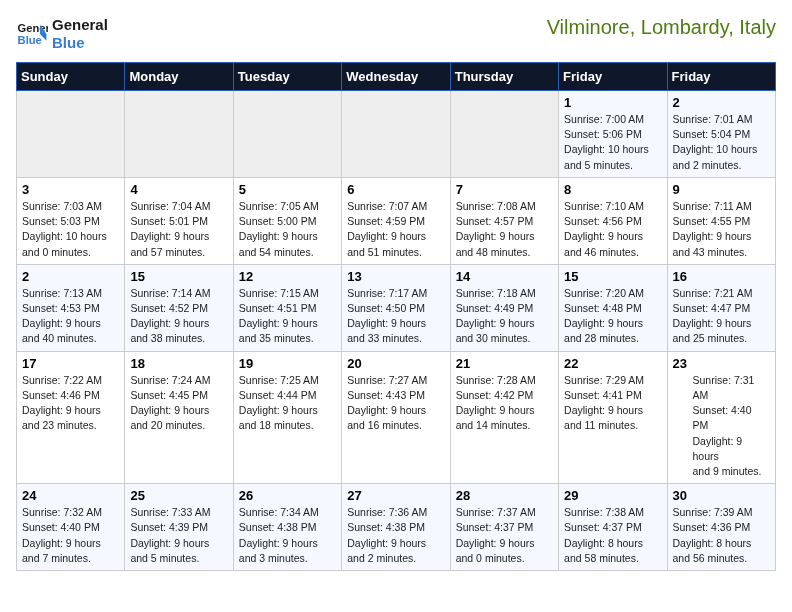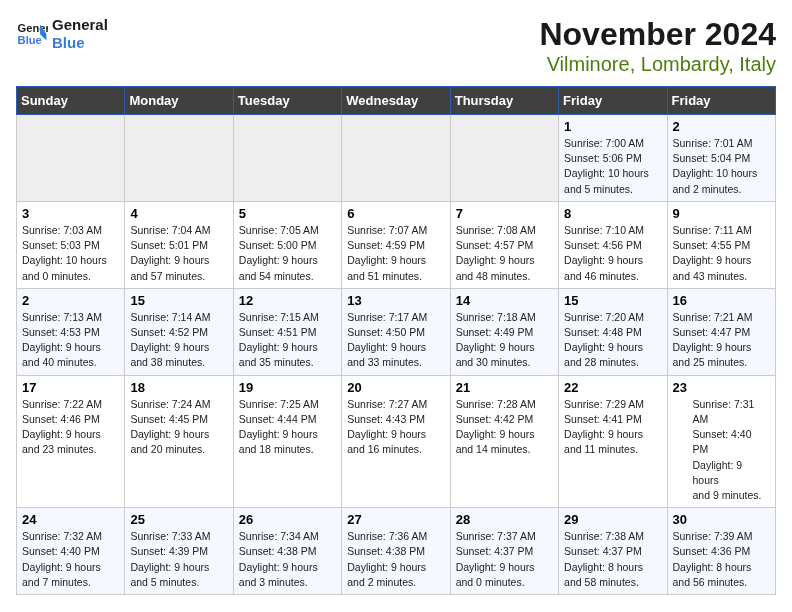--- a/index.html
+++ b/index.html
@@ -36,21 +36,21 @@
     .location-title {
       font-size: 20px;
       color: #4d7c0f;
     }
     .calendar-table {
       width: 100%;
       border-collapse: collapse;
       font-size: 11px;
     }
     .calendar-table thead tr th {
-      background-color: #404040;
+      background-color: #0f172a;
       color: #fff;
       padding: 6px 4px;
       text-align: left;
       font-size: 13px;
       font-weight: bold;
       border: 1px solid #2a5cb5;
     }
     .calendar-table tbody tr td {
       border: 1px solid #ccc;
       vertical-align: top;
@@ -90,21 +90,20 @@
       <text x="2" y="32" font-size="14" font-weight="bold" fill="#3a7bd5">Blue</text>
       <polygon points="30,8 38,20 30,20" fill="#3a7bd5"></polygon>
       <polygon points="30,20 38,20 38,28" fill="#1a7bd5"></polygon>
     </svg>
     <div>
       <div style="font-size:15px;font-weight:bold;color:#1a1a1a;line-height:1.2;">General</div>
       <div style="font-size:15px;font-weight:bold;color:#3a7bd5;line-height:1.2;">Blue</div>
     </div>
   </div>
   <div class="title-area">
-    <div class="month-title">November 2024</div>
     <div class="location-title">Vilminore, Lombardy, Italy</div>
   </div>
 </div>
 
 <table class="calendar-table">
   <thead>
     <tr>
     <th>Sunday</th>
         <th>Monday</th>
         <th>Tuesday</th>

